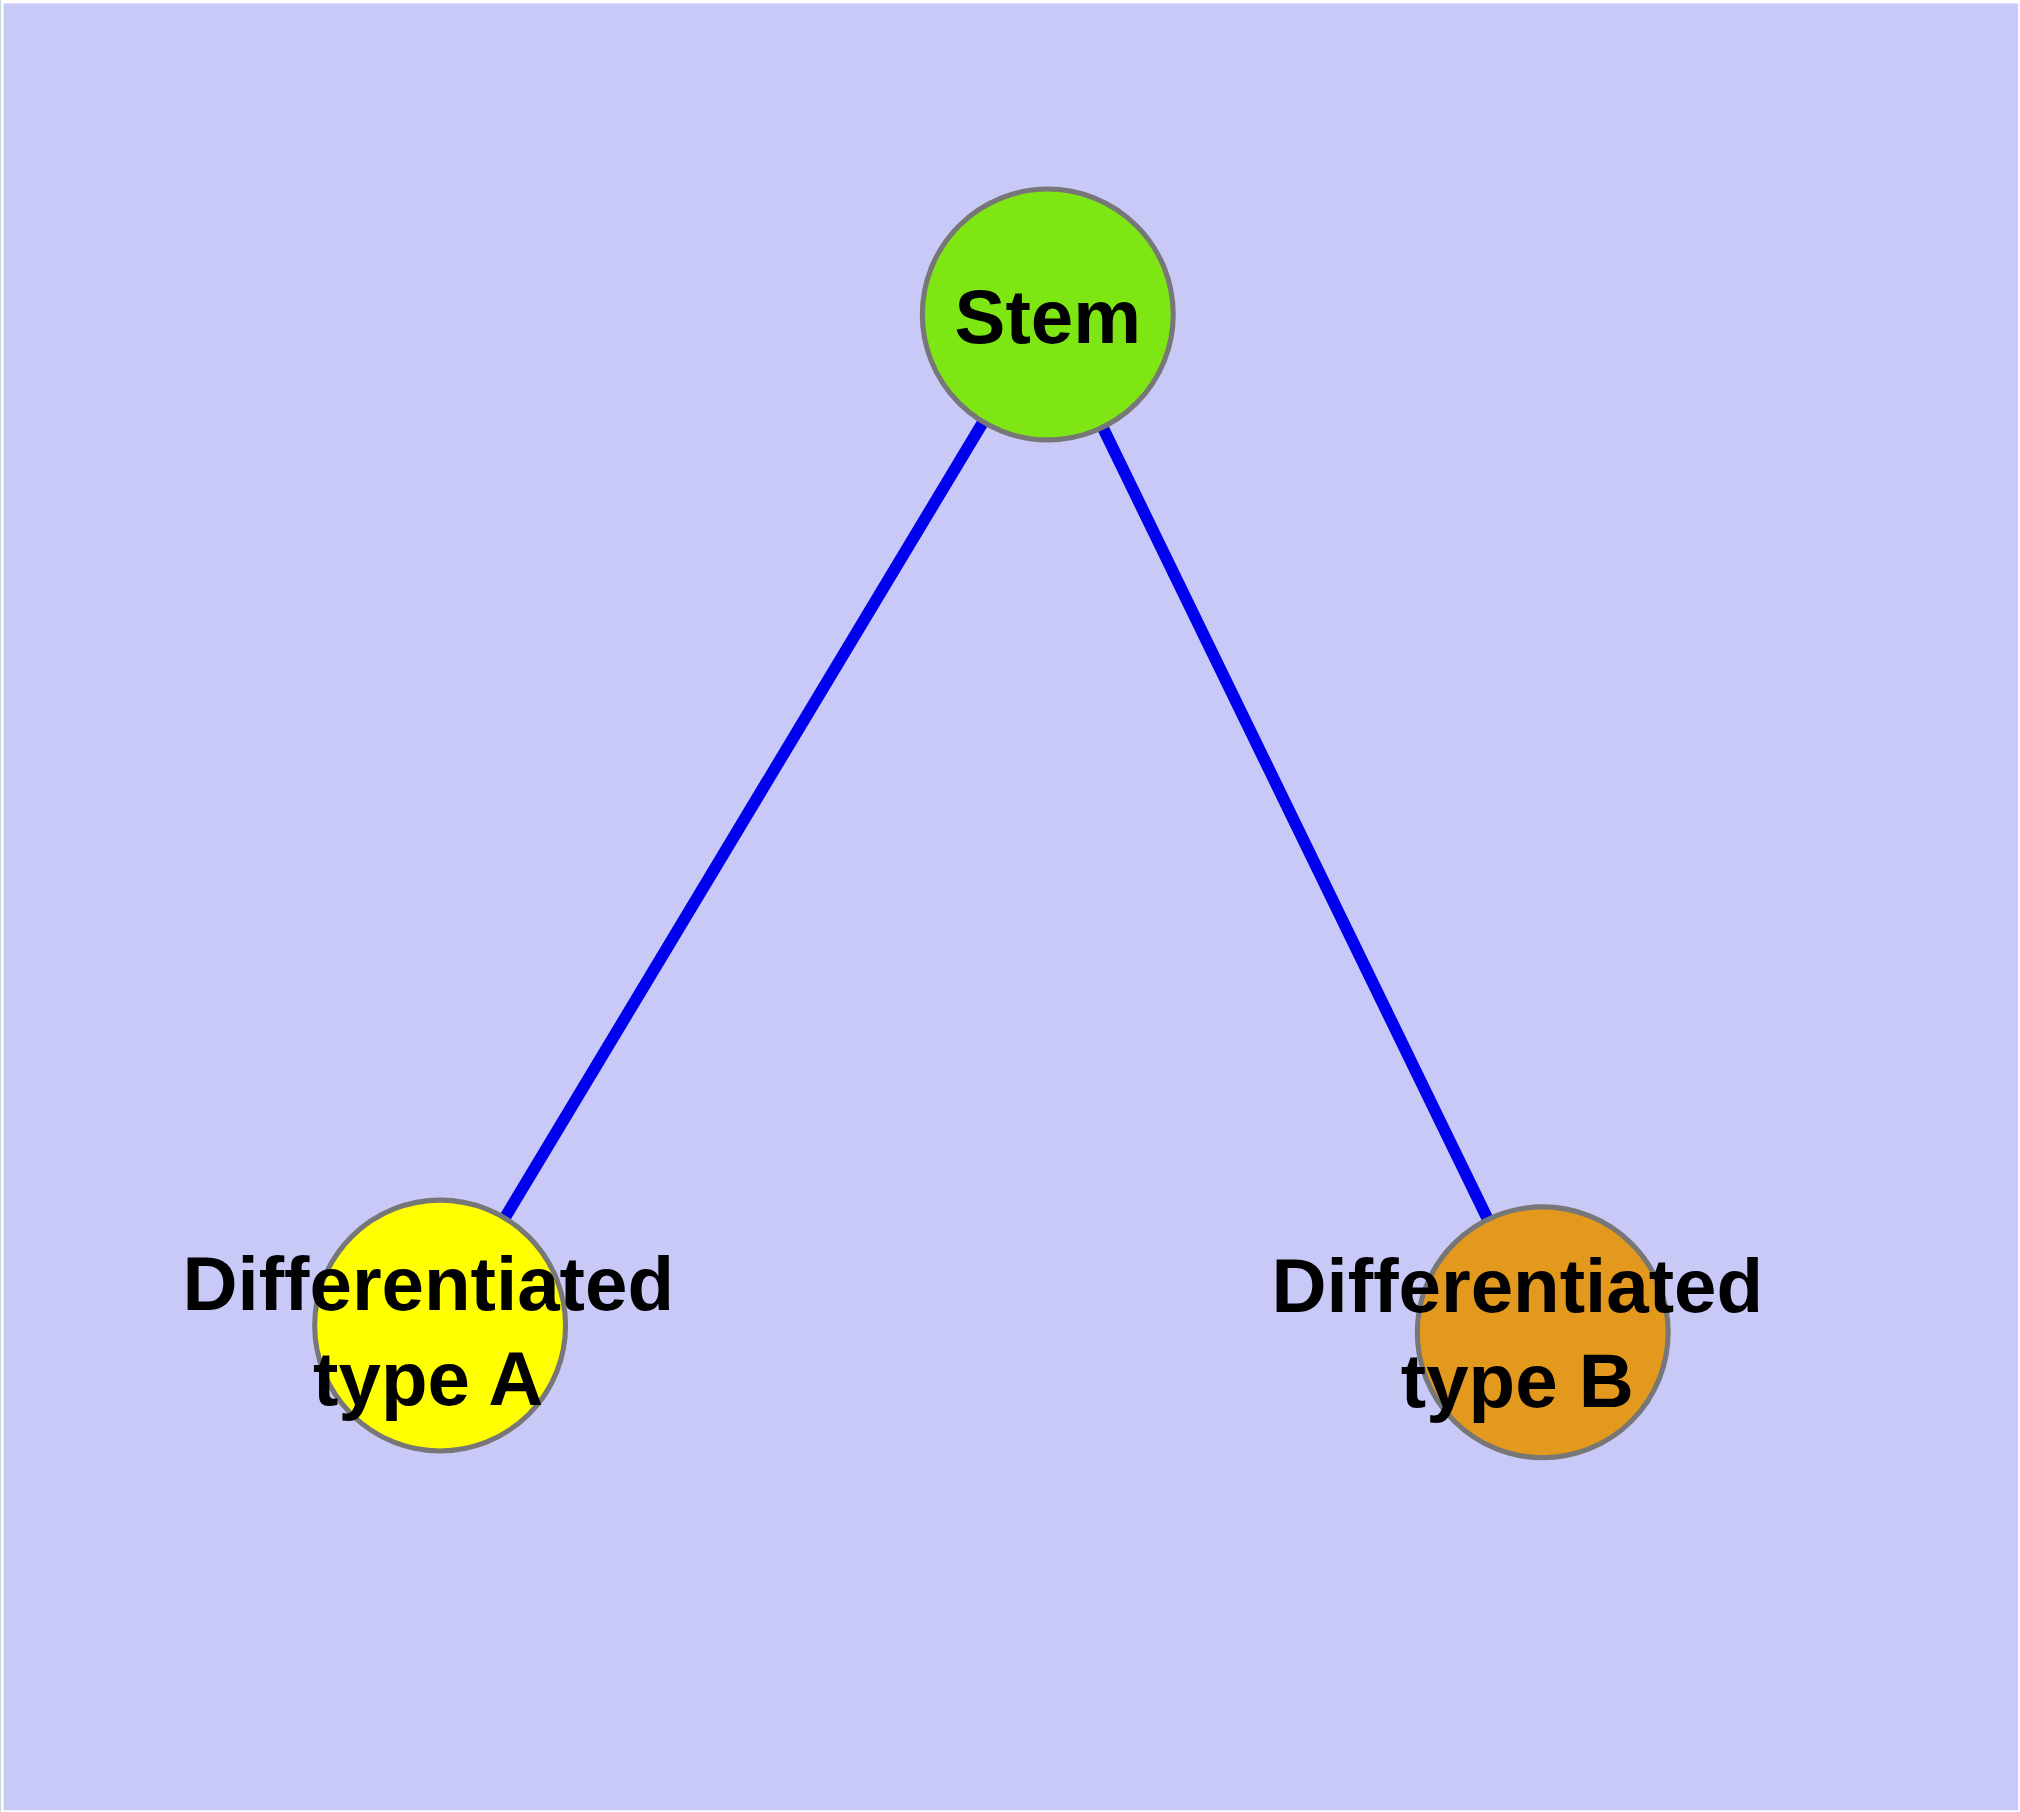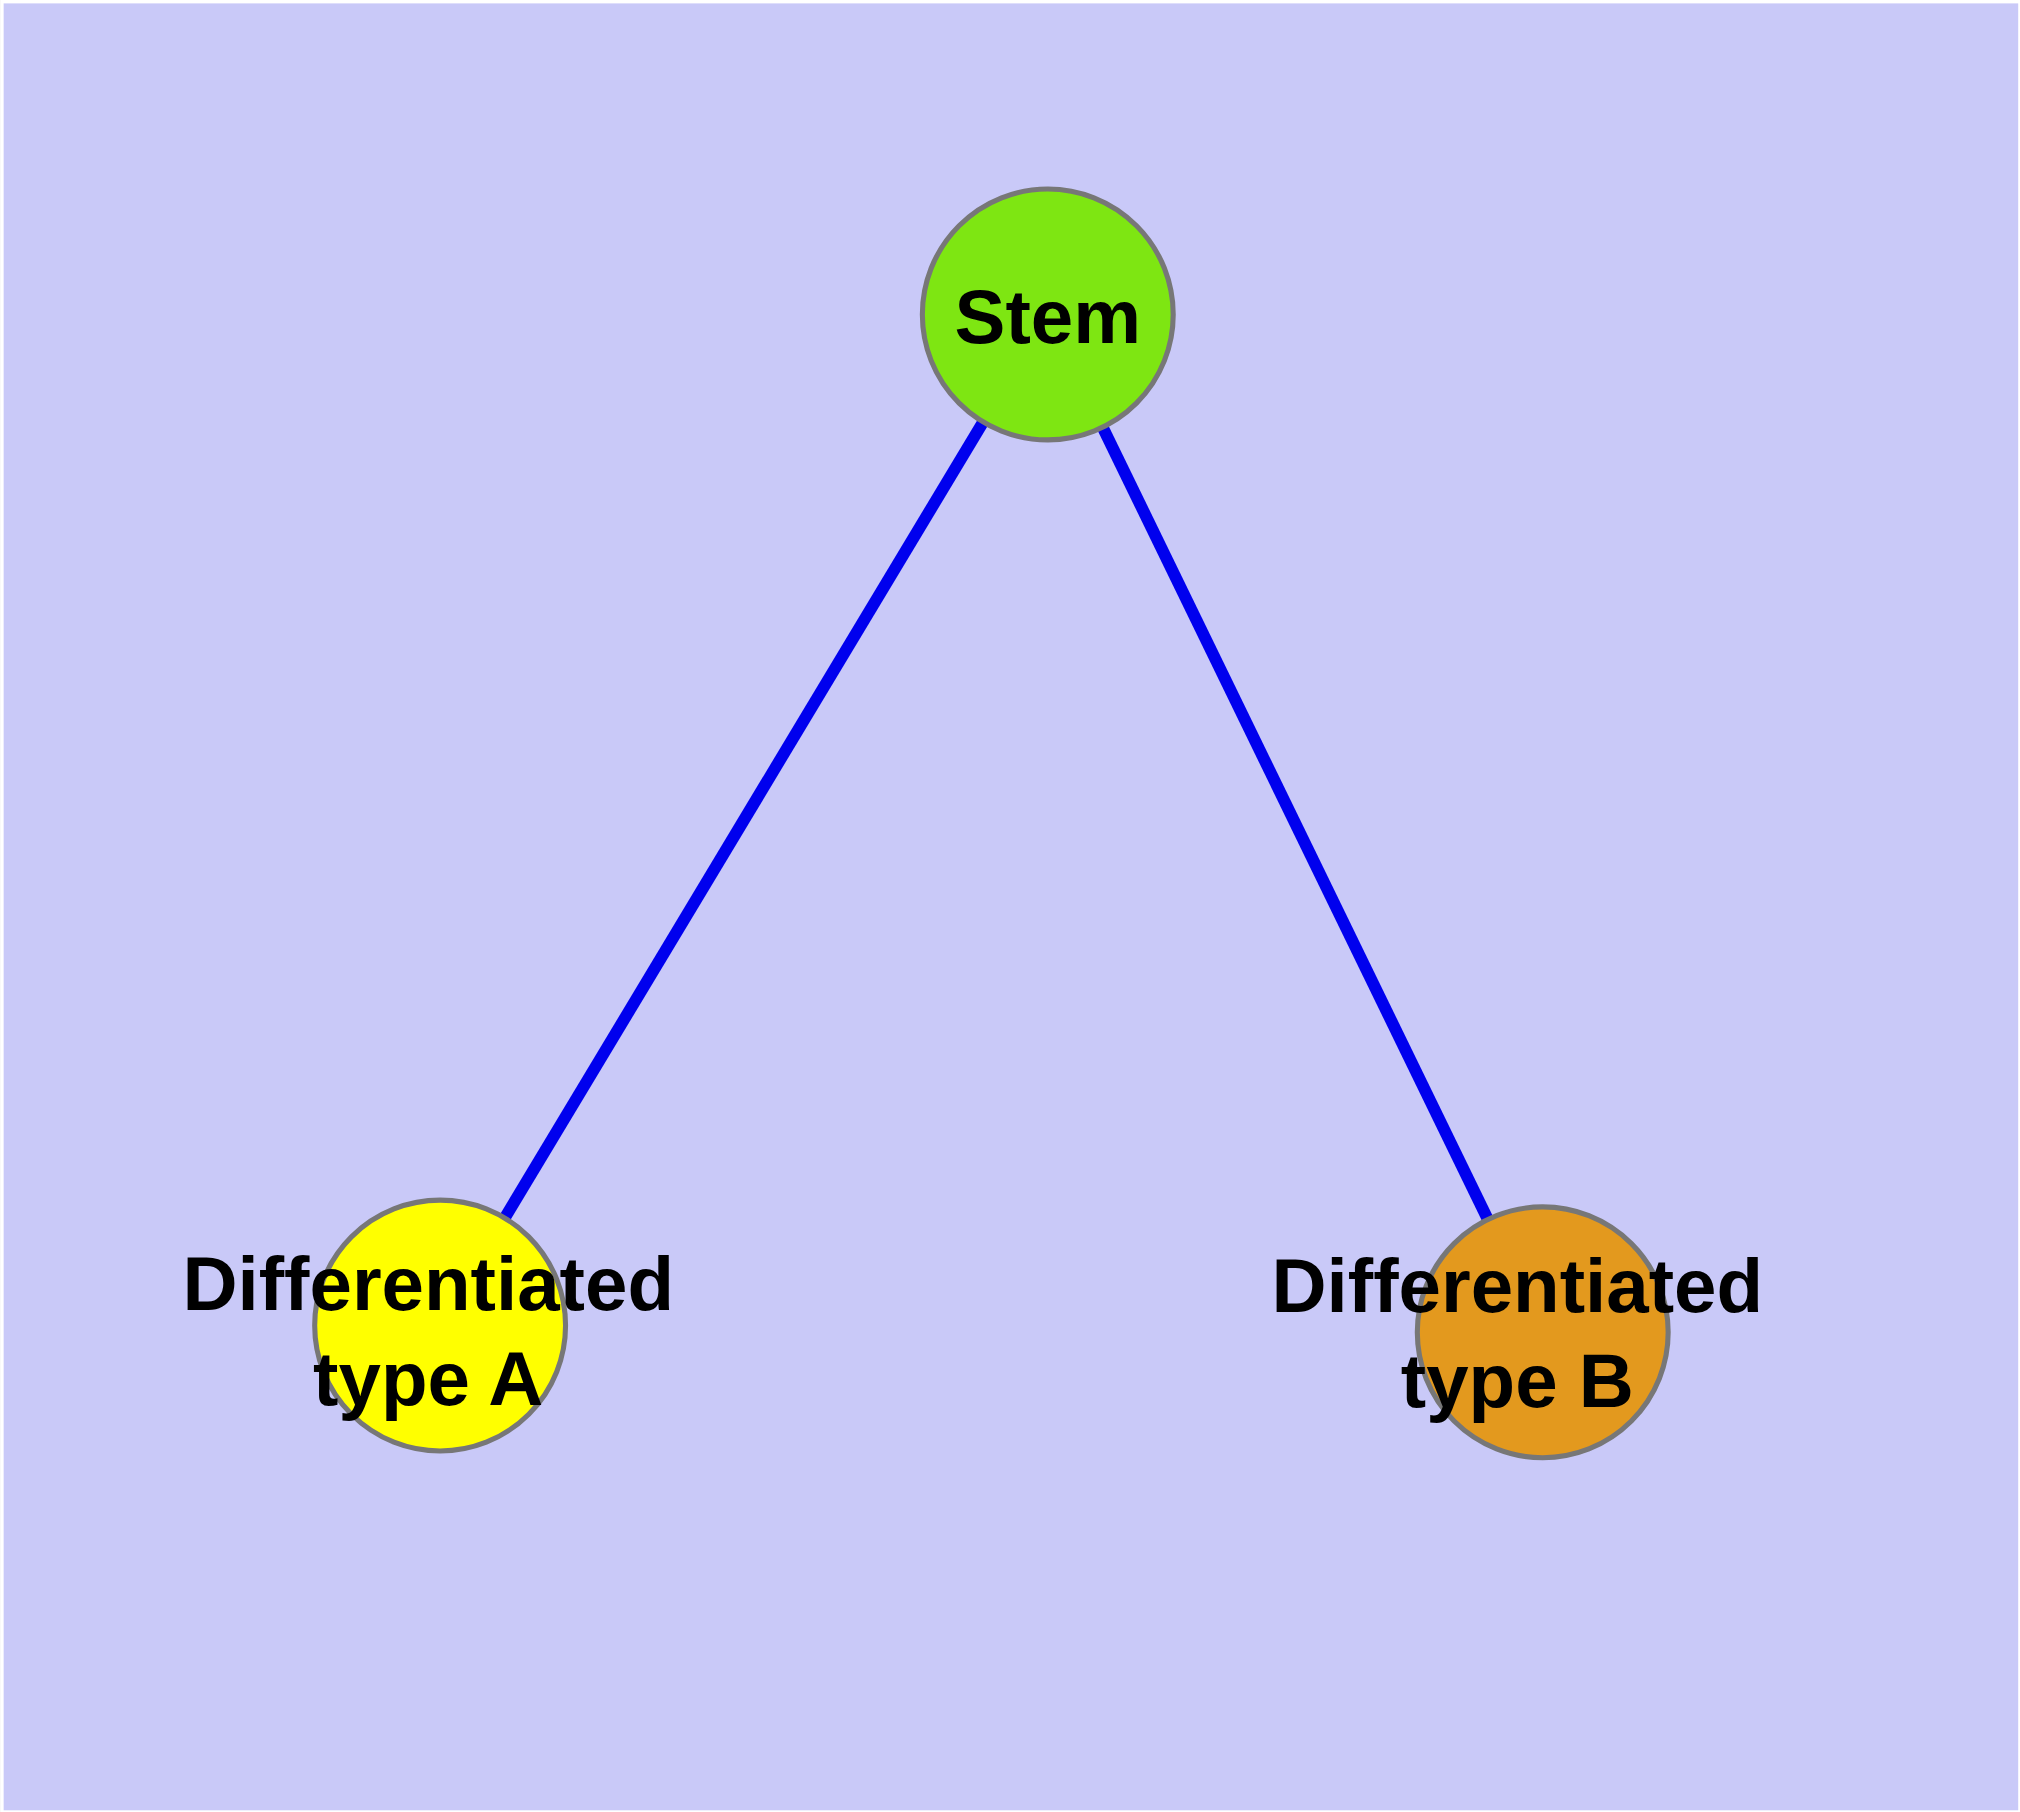--- a/index.html
+++ b/index.html
@@ -4,21 +4,21 @@
 <style>
   html, body {
     margin: 0;
     padding: 0;
     background: #ffffff;
   }
   .stage {
     position: relative;
     width: 2021px;
     height: 1812px;
-    background: #e5e5e5;
+    background: #0f766e;
     overflow: hidden;
   }
   svg.graph {
     position: absolute;
     left: 0;
     top: 0;
     display: block;
   }
   .edge {
     fill: none;

